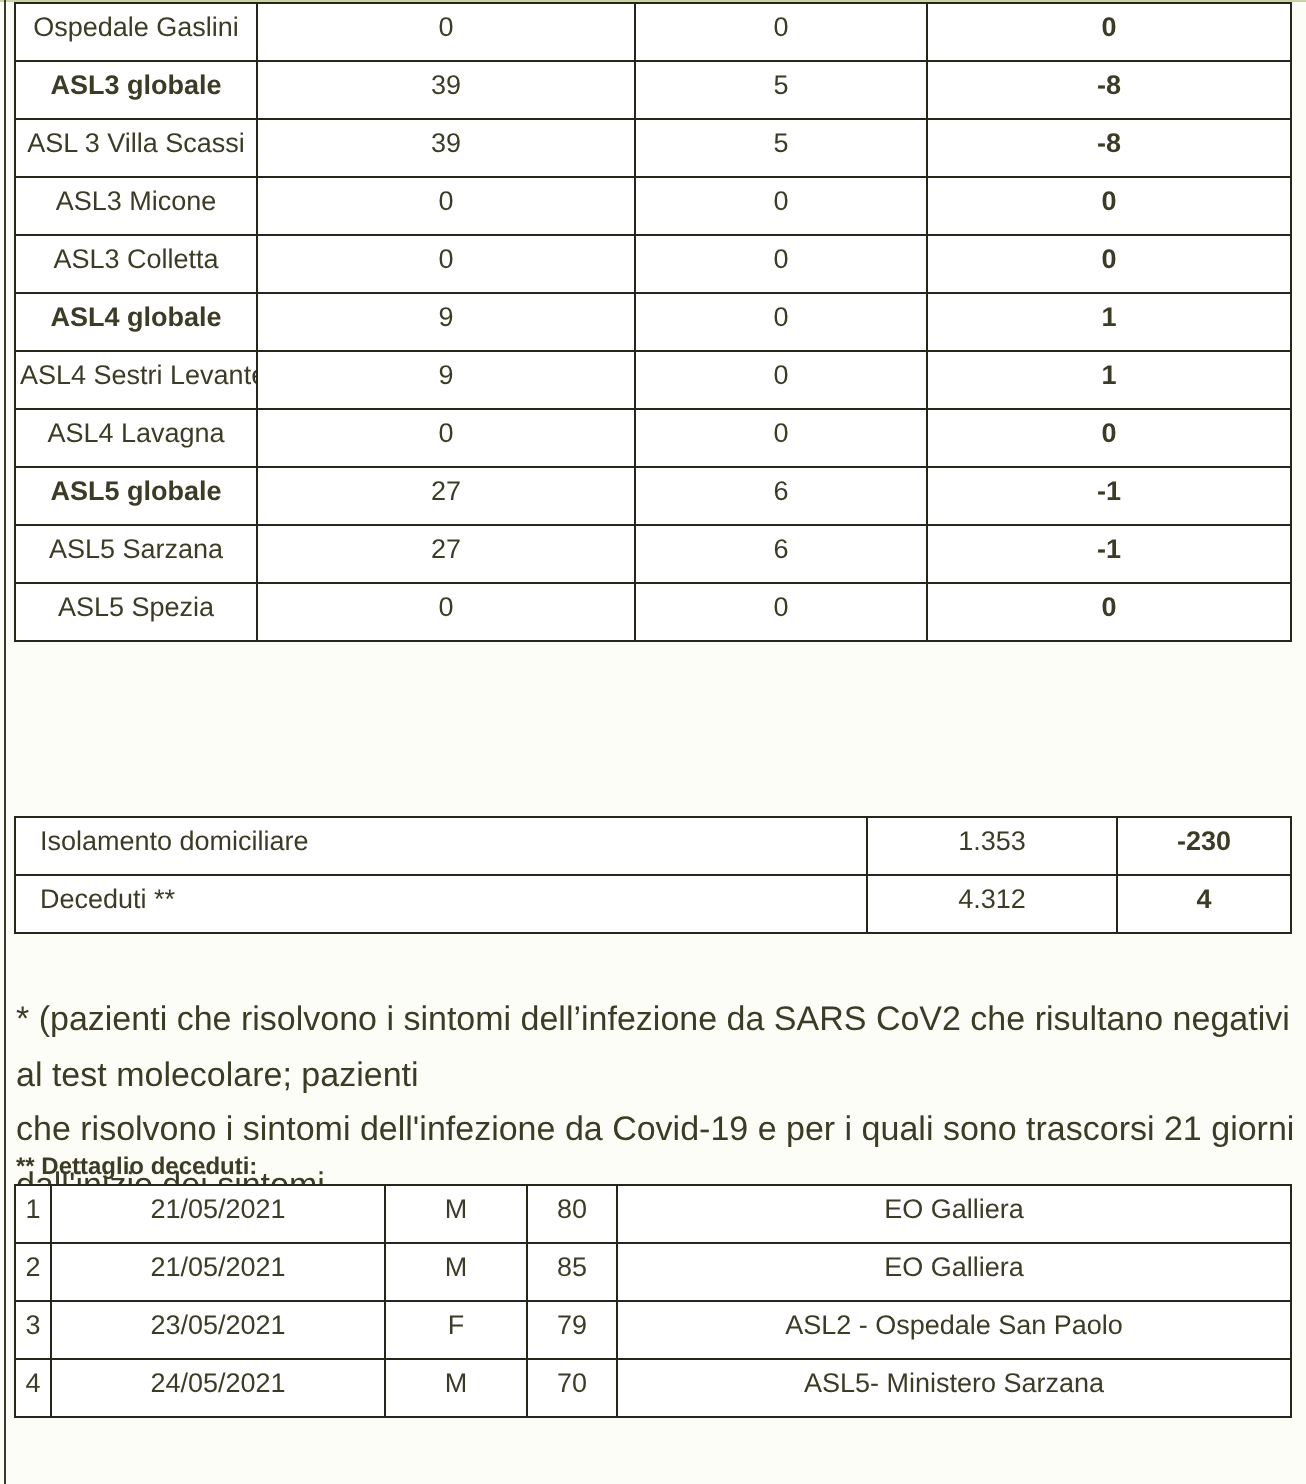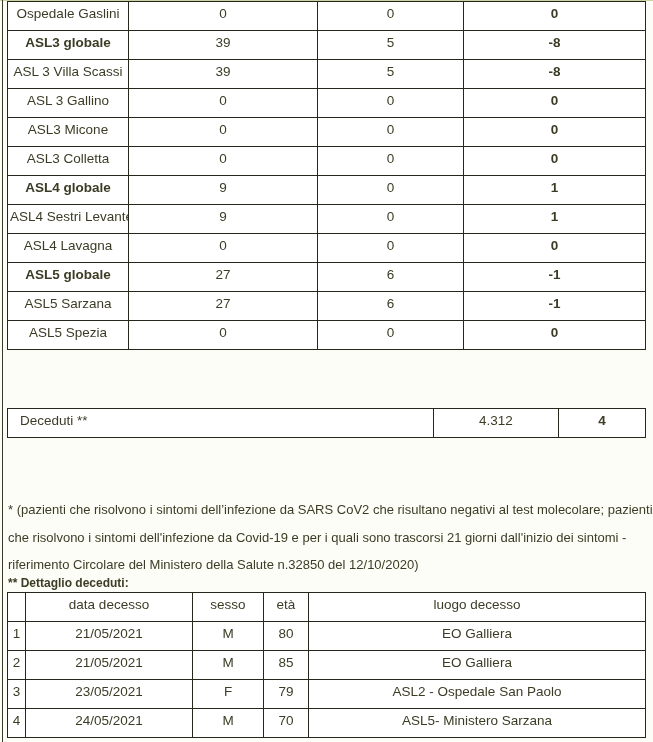--- a/index.html
+++ b/index.html
@@ -38,21 +38,21 @@
     white-space: nowrap;
   }
   .b { font-weight: bold; }
   #summary-table td.label-cell {
     text-align: left;
     padding-left: 12px;
   }
   .footnote {
     position: absolute;
     left: 8px; top: 496px; width: 646px;
-    font-size: 13px;
+    font-size: 17px;
     line-height: 27.5px;
   }
   .deaths-heading {
     position: absolute;
     left: 8px; top: 573px;
     font-size: 12px;
     font-weight: bold;
     line-height: 20px;
   }
 </style>
@@ -83,26 +83,20 @@
         <td>5</td>
         <td class="b">-8</td>
       </tr>
       <tr>
         <td>ASL 3 Villa Scassi</td>
         <td>39</td>
         <td>5</td>
         <td class="b">-8</td>
       </tr>
       <tr>
-        <td>ASL 3 Gallino</td>
-        <td>0</td>
-        <td>0</td>
-        <td class="b">0</td>
-      </tr>
-      <tr>
         <td>ASL3 Micone</td>
         <td>0</td>
         <td>0</td>
         <td class="b">0</td>
       </tr>
       <tr>
         <td>ASL3 Colletta</td>
         <td>0</td>
         <td>0</td>
         <td class="b">0</td>
@@ -146,20 +140,25 @@
     </tbody>
   </table>
 
   <table id="summary-table" style="left:7px; top:408px; width:638px;">
     <colgroup>
         <col style="width:426px">
         <col style="width:125px">
         <col style="width:87px">
       </colgroup>
     <tbody>
+      <tr>
+        <td class="label-cell">Isolamento domiciliare</td>
+        <td>1.353</td>
+        <td class="b">-230</td>
+      </tr>
       <tr>
         <td class="label-cell">Deceduti **</td>
         <td>4.312</td>
         <td class="b">4</td>
       </tr>
     </tbody>
   </table>
 
   <div class="footnote">
     <div>* (pazienti che risolvono i sintomi dell’infezione da SARS CoV2 che risultano negativi al test molecolare; pazienti</div>
@@ -172,27 +171,20 @@
   <table id="deaths-table" style="left:7px; top:592px; width:638px;">
     <colgroup>
         <col style="width:18px">
         <col style="width:167px">
         <col style="width:71px">
         <col style="width:45px">
         <col style="width:337px">
       </colgroup>
     <tbody>
       <tr>
-        <td></td>
-        <td>data decesso</td>
-        <td>sesso</td>
-        <td>età</td>
-        <td>luogo decesso</td>
-      </tr>
-      <tr>
         <td>1</td>
         <td>21/05/2021</td>
         <td>M</td>
         <td>80</td>
         <td>EO Galliera</td>
       </tr>
       <tr>
         <td>2</td>
         <td>21/05/2021</td>
         <td>M</td>

